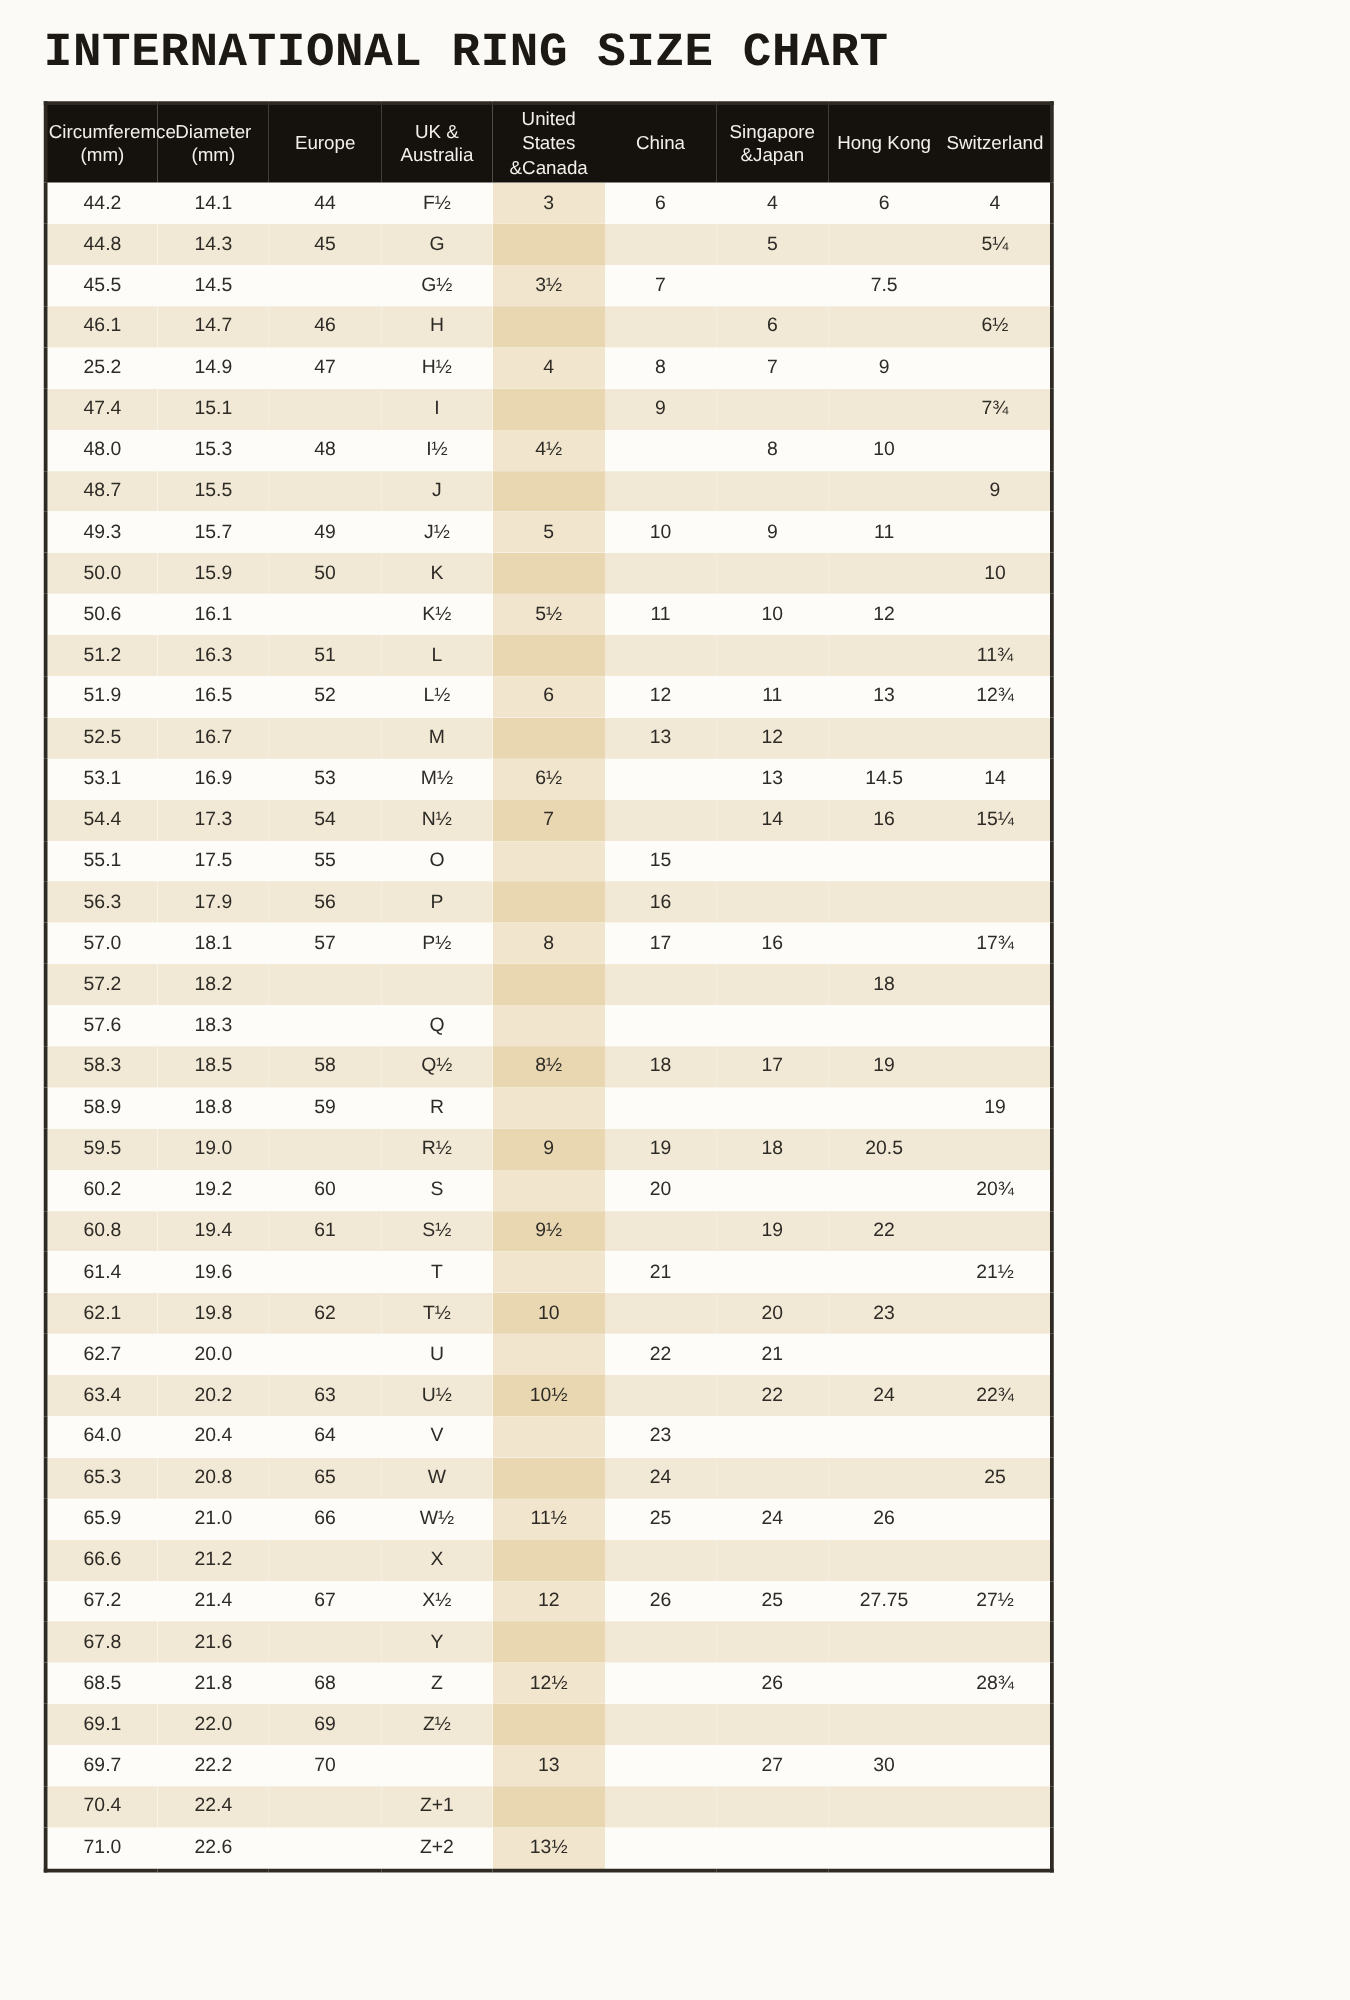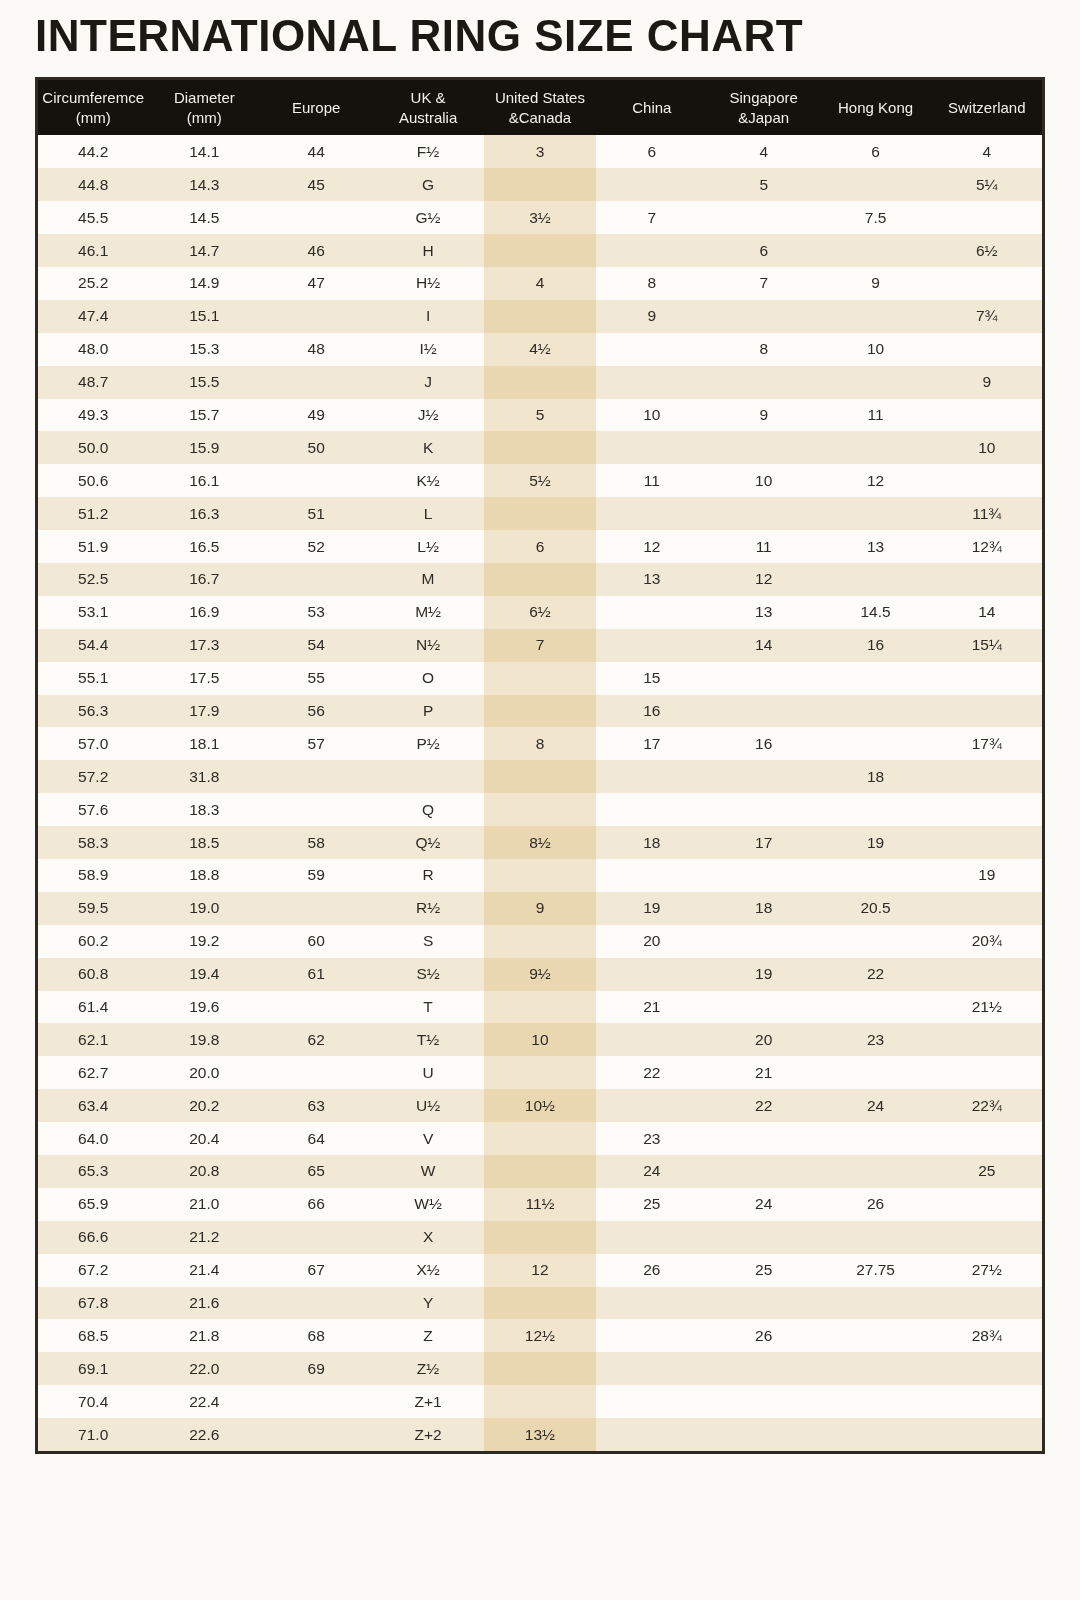--- a/index.html
+++ b/index.html
@@ -4,30 +4,30 @@
 <style>
   html,body{margin:0;padding:0;}
   body{
     width:1080px;height:1600px;box-sizing:border-box;
     background:#fbfaf6;
     padding:10px 35px 0 35px;
     font-family:"Liberation Sans",sans-serif;
     -webkit-font-smoothing:antialiased;
   }
   .page-title{
-    font-family:Liberation Sans, sans-serif;
+    font-family:Liberation Mono, monospace;
     font-weight:700;
-    font-size:44px;
+    font-size:38px;
     letter-spacing:0.5px;
     color:#1c1914;
-    margin:2px 0 17px 0;
+    margin:12px 0 17px 0;
     line-height:1.1;
   }
   table.ring-chart{
-    width:1010px;
+    width:808px;
     border-collapse:collapse;
     table-layout:fixed;
     border:3px solid #2e2a23;
     background:#fdfcf9;
   }
   table.ring-chart col{width:11.111%;}
   thead th{
     background:#15120e;
     color:#f2f0ea;
     font-weight:400;
@@ -292,21 +292,21 @@
         <td>57</td>
         <td>P½</td>
         <td class="us-col">8</td>
         <td>17</td>
         <td>16</td>
         <td></td>
         <td>17¾</td>
       </tr>
       <tr>
         <td>57.2</td>
-        <td>31.8</td>
+        <td>18.2</td>
         <td></td>
         <td></td>
         <td class="us-col"></td>
         <td></td>
         <td></td>
         <td>18</td>
         <td></td>
       </tr>
       <tr>
         <td>57.6</td>
@@ -500,20 +500,31 @@
         <td>22.0</td>
         <td>69</td>
         <td>Z½</td>
         <td class="us-col"></td>
         <td></td>
         <td></td>
         <td></td>
         <td></td>
       </tr>
       <tr>
+        <td>69.7</td>
+        <td>22.2</td>
+        <td>70</td>
+        <td></td>
+        <td class="us-col">13</td>
+        <td></td>
+        <td>27</td>
+        <td>30</td>
+        <td></td>
+      </tr>
+      <tr>
         <td>70.4</td>
         <td>22.4</td>
         <td></td>
         <td>Z+1</td>
         <td class="us-col"></td>
         <td></td>
         <td></td>
         <td></td>
         <td></td>
       </tr>

